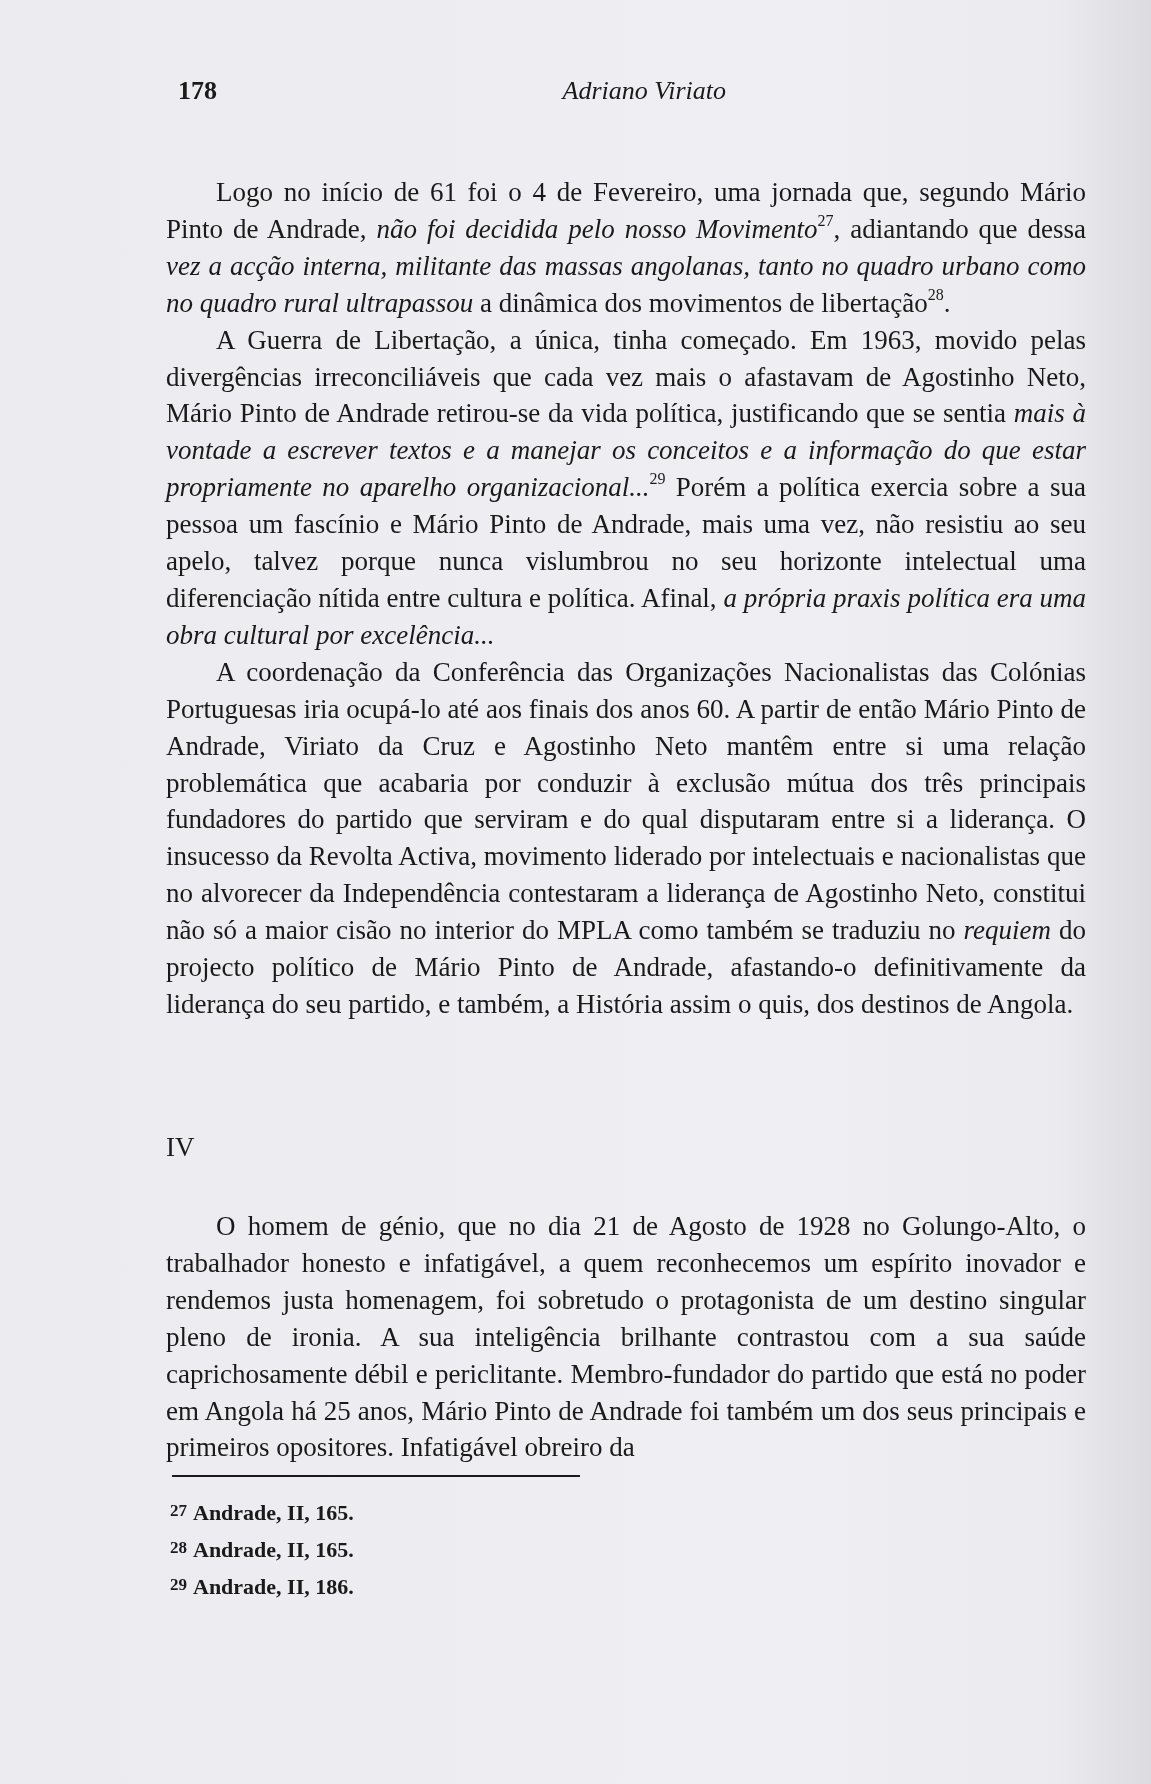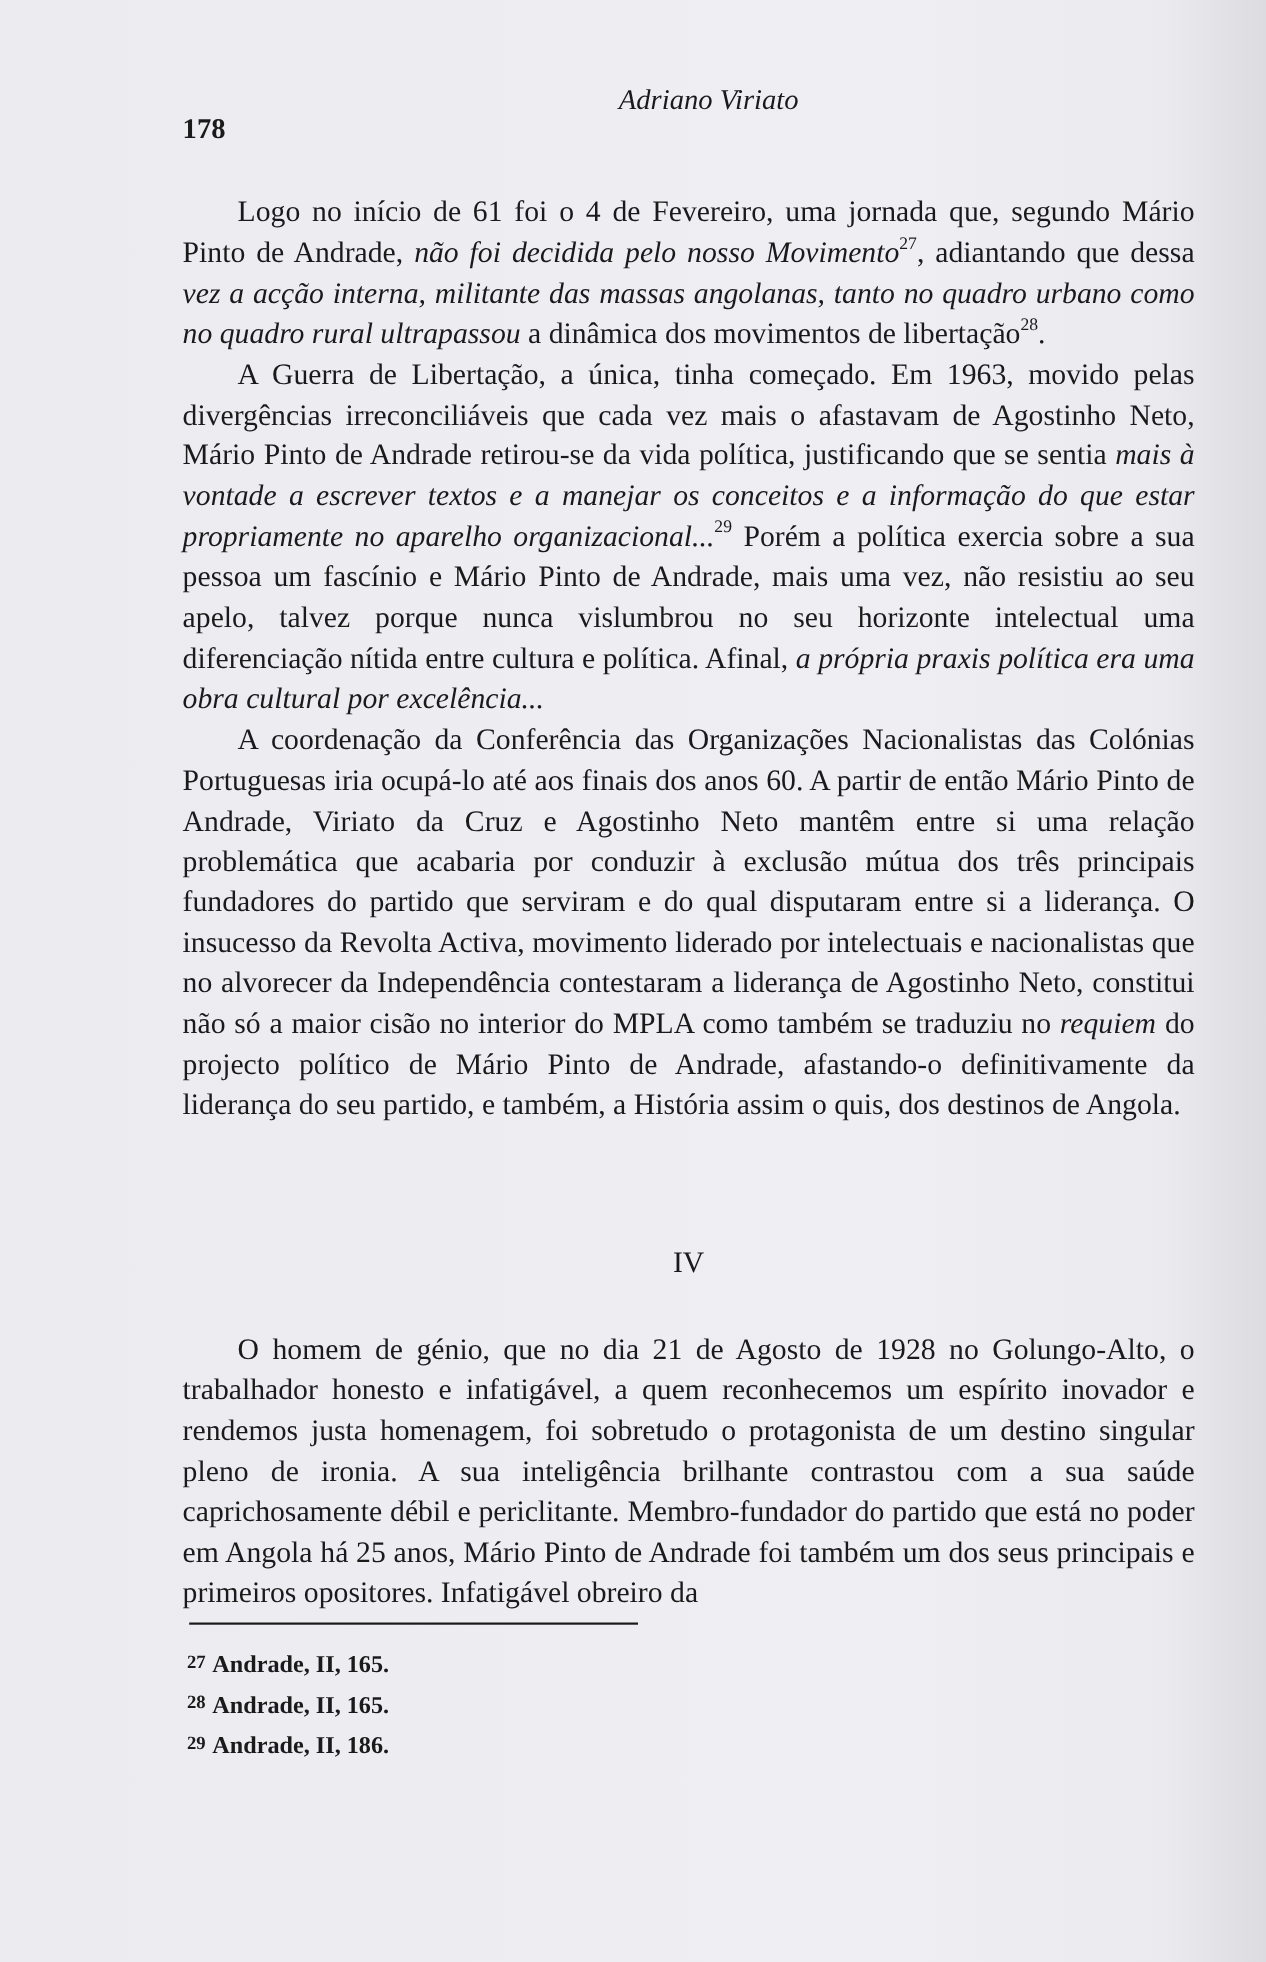--- a/index.html
+++ b/index.html
@@ -8,34 +8,34 @@
     background: linear-gradient(to right, #ecebf0 0%, #efeef3 70%, #ebeaef 92%, #dcdbe0 100%);
     font-family: "Liberation Serif", "DejaVu Serif", serif;
     color: #1a1a1a;
     position: relative;
     overflow: hidden;
   }
   .header {
     position: absolute; top: 76px; left: 166px; width: 560px;
     font-size: 26px; line-height: 30px;
   }
-  .header .pagenum { position: absolute; left: 0; top: 0; font-weight: bold; margin-top: 26px; }
+  .header .pagenum { position: absolute; left: 12px; top: 0; font-weight: bold; }
   .header .runhead { position: absolute; right: 0; top: 0; font-style: italic; }
   .text {
     position: absolute; left: 166px; top: 174px; width: 920px;
     font-size: 27px; line-height: 36.9px;
     text-align: justify;
     font-stretch: condensed;
   }
   .text p { margin: 0; text-indent: 50px; }
   .text i { font-style: italic; }
   sup { font-size: 16px; line-height: 0; vertical-align: 12px; }
   .section {
     position: absolute; left: 166px; width: 920px; top: 1132px;
-    text-align: center; font-size: 27px;
+    font-size: 27px;
   }
   .text2 { top: 1208px; }
   .fn-rule {
     position: absolute; left: 172px; top: 1475px; width: 408px; height: 2px; background: #1a1a1a;
   }
   .footnotes {
     position: absolute; left: 170px; top: 1493px;
     font-size: 22px; line-height: 35px; font-weight: bold;
   }
   .footnotes .fn .num { font-size: 17px; vertical-align: 4px; margin-right: 6px; }

